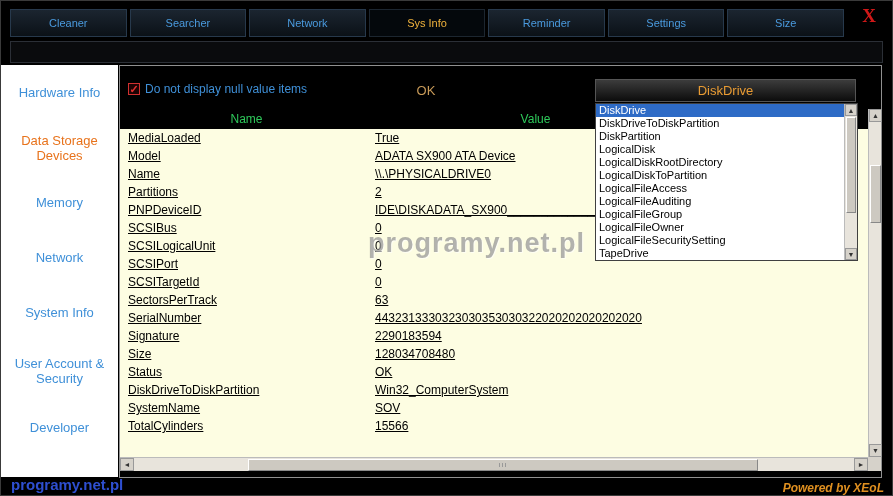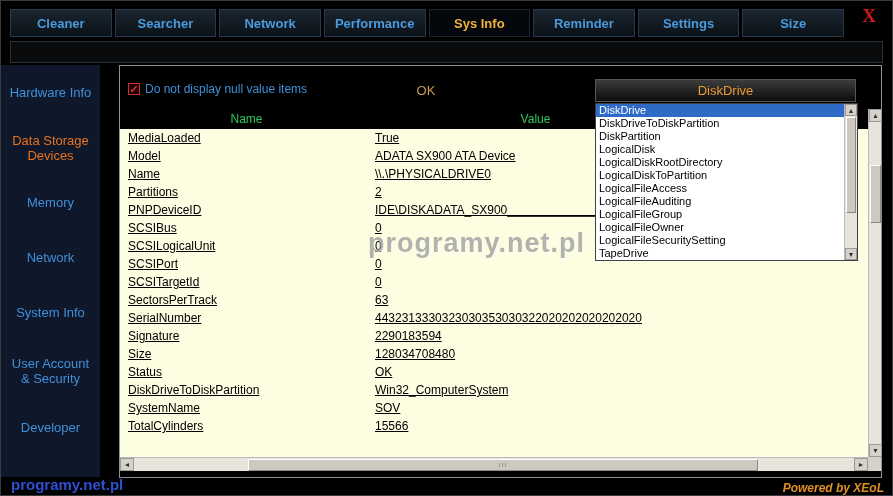--- a/index.html
+++ b/index.html
@@ -1,32 +1,32 @@
 <!DOCTYPE html>
 <html style="--tab-text: #4a9ade; --tab-active: #f0b23c; --close-red: #d01818; --side-text: #3f90d8; --side-active: #e8731c; --ok-text: #c89a58; --dd-title: #e89b33; --header-green: #2ec85a; --select-blue: #2e6bc6; --table-bg: #fdfde2; --footer-blue: #2e4fd0; --footer-orange: #e09020;"><head>
 <meta charset="utf-8">
 <style>
   html,body{margin:0;padding:0;background:#000;}
   *{box-sizing:border-box;font-family:"Liberation Sans",sans-serif;}
   .window{position:relative;width:893px;height:496px;background:#000;overflow:hidden;border:1px solid #3a3a3a;}
 
   
   .tabbar{position:absolute;left:9px;top:8px;right:48px;height:28px;display:flex;gap:3px;}
-  .tab{flex:1;display:flex;align-items:center;justify-content:center;font-size:13px;
+  .tab{flex:1;display:flex;align-items:center;justify-content:center;font-size:11px;
        color:var(--tab-text,#4a9ade);background:linear-gradient(#1b2530,#0b1117);
-       border:1px solid #27394c;cursor:pointer;font-weight:bold;}
+       border:1px solid #27394c;cursor:pointer;}
   .tab.active{color:var(--tab-active,#f0b23c);background:#04080c;border-color:#1c2630;}
   .close-x{position:absolute;right:12px;top:4px;width:22px;height:22px;display:flex;align-items:center;justify-content:center;
        color:var(--close-red,#d01818);font-family:"Liberation Serif",serif;font-weight:bold;font-size:19px;cursor:pointer;}
 
   
   .substrip{position:absolute;left:9px;top:40px;right:9px;height:22px;background:#0a0b0d;border:1px solid #2b2f36;}
 
   
-  .sidebar{position:absolute;left:0;top:64px;width:99px;bottom:18px;background:#0f172a;}
+  .sidebar{position:absolute;left:0;top:64px;width:117px;bottom:18px;background:#ffffff;}
   .side-item{display:flex;align-items:center;justify-content:center;text-align:center;
        height:55px;padding:0 6px;font-size:13px;color:var(--side-text,#3f90d8);cursor:pointer;}
   .side-item.active{color:var(--side-active,#e8731c);}
   .side-item:nth-child(6){height:62px;}
   .side-item:nth-child(7){height:50px;}
 
   
   .main{position:absolute;left:118px;top:64px;width:763px;height:413px;border:1px solid #909090;background:#000;}
 
   .chkrow{position:absolute;left:8px;top:16px;display:flex;align-items:center;gap:5px;cursor:pointer;}
@@ -82,21 +82,20 @@
 </style>
 </head>
 <body>
 
 <div class="window">
 
   <div class="tabbar" id="tabs">
       <div class="tab">Cleaner</div>
       <div class="tab">Searcher</div>
       <div class="tab">Network</div>
-      <div class="tab">Performance</div>
       <div class="tab active">Sys Info</div>
       <div class="tab">Reminder</div>
       <div class="tab">Settings</div>
       <div class="tab">Size</div>
     </div>
   <div class="close-x">X</div>
 
   <div class="substrip"></div>
 
   <div class="sidebar" id="sidebar-items">

